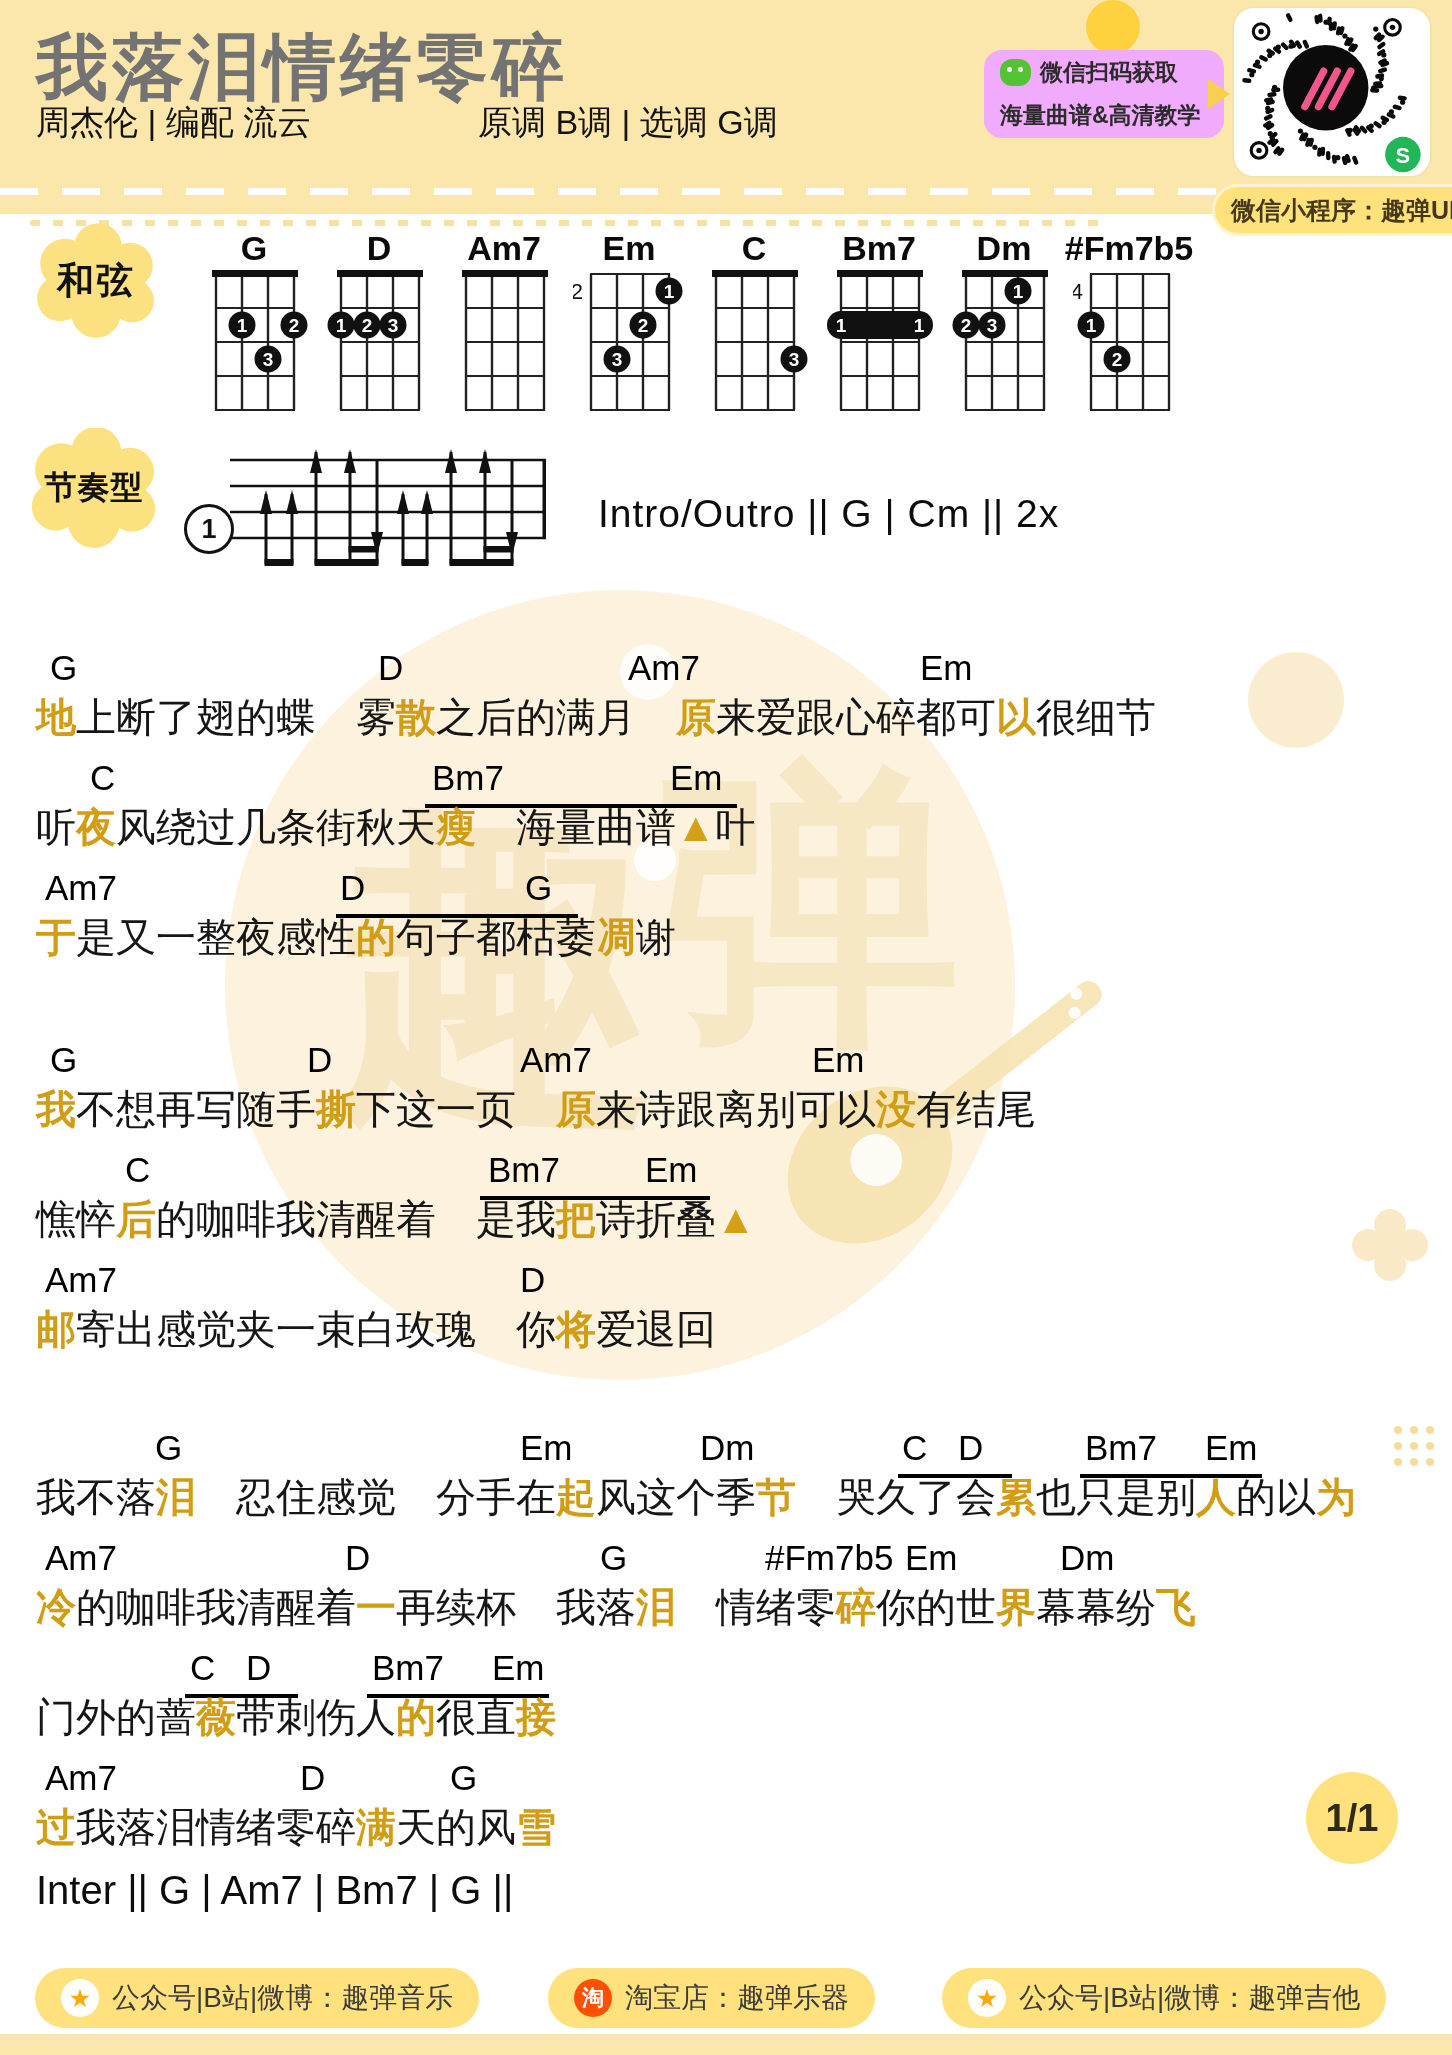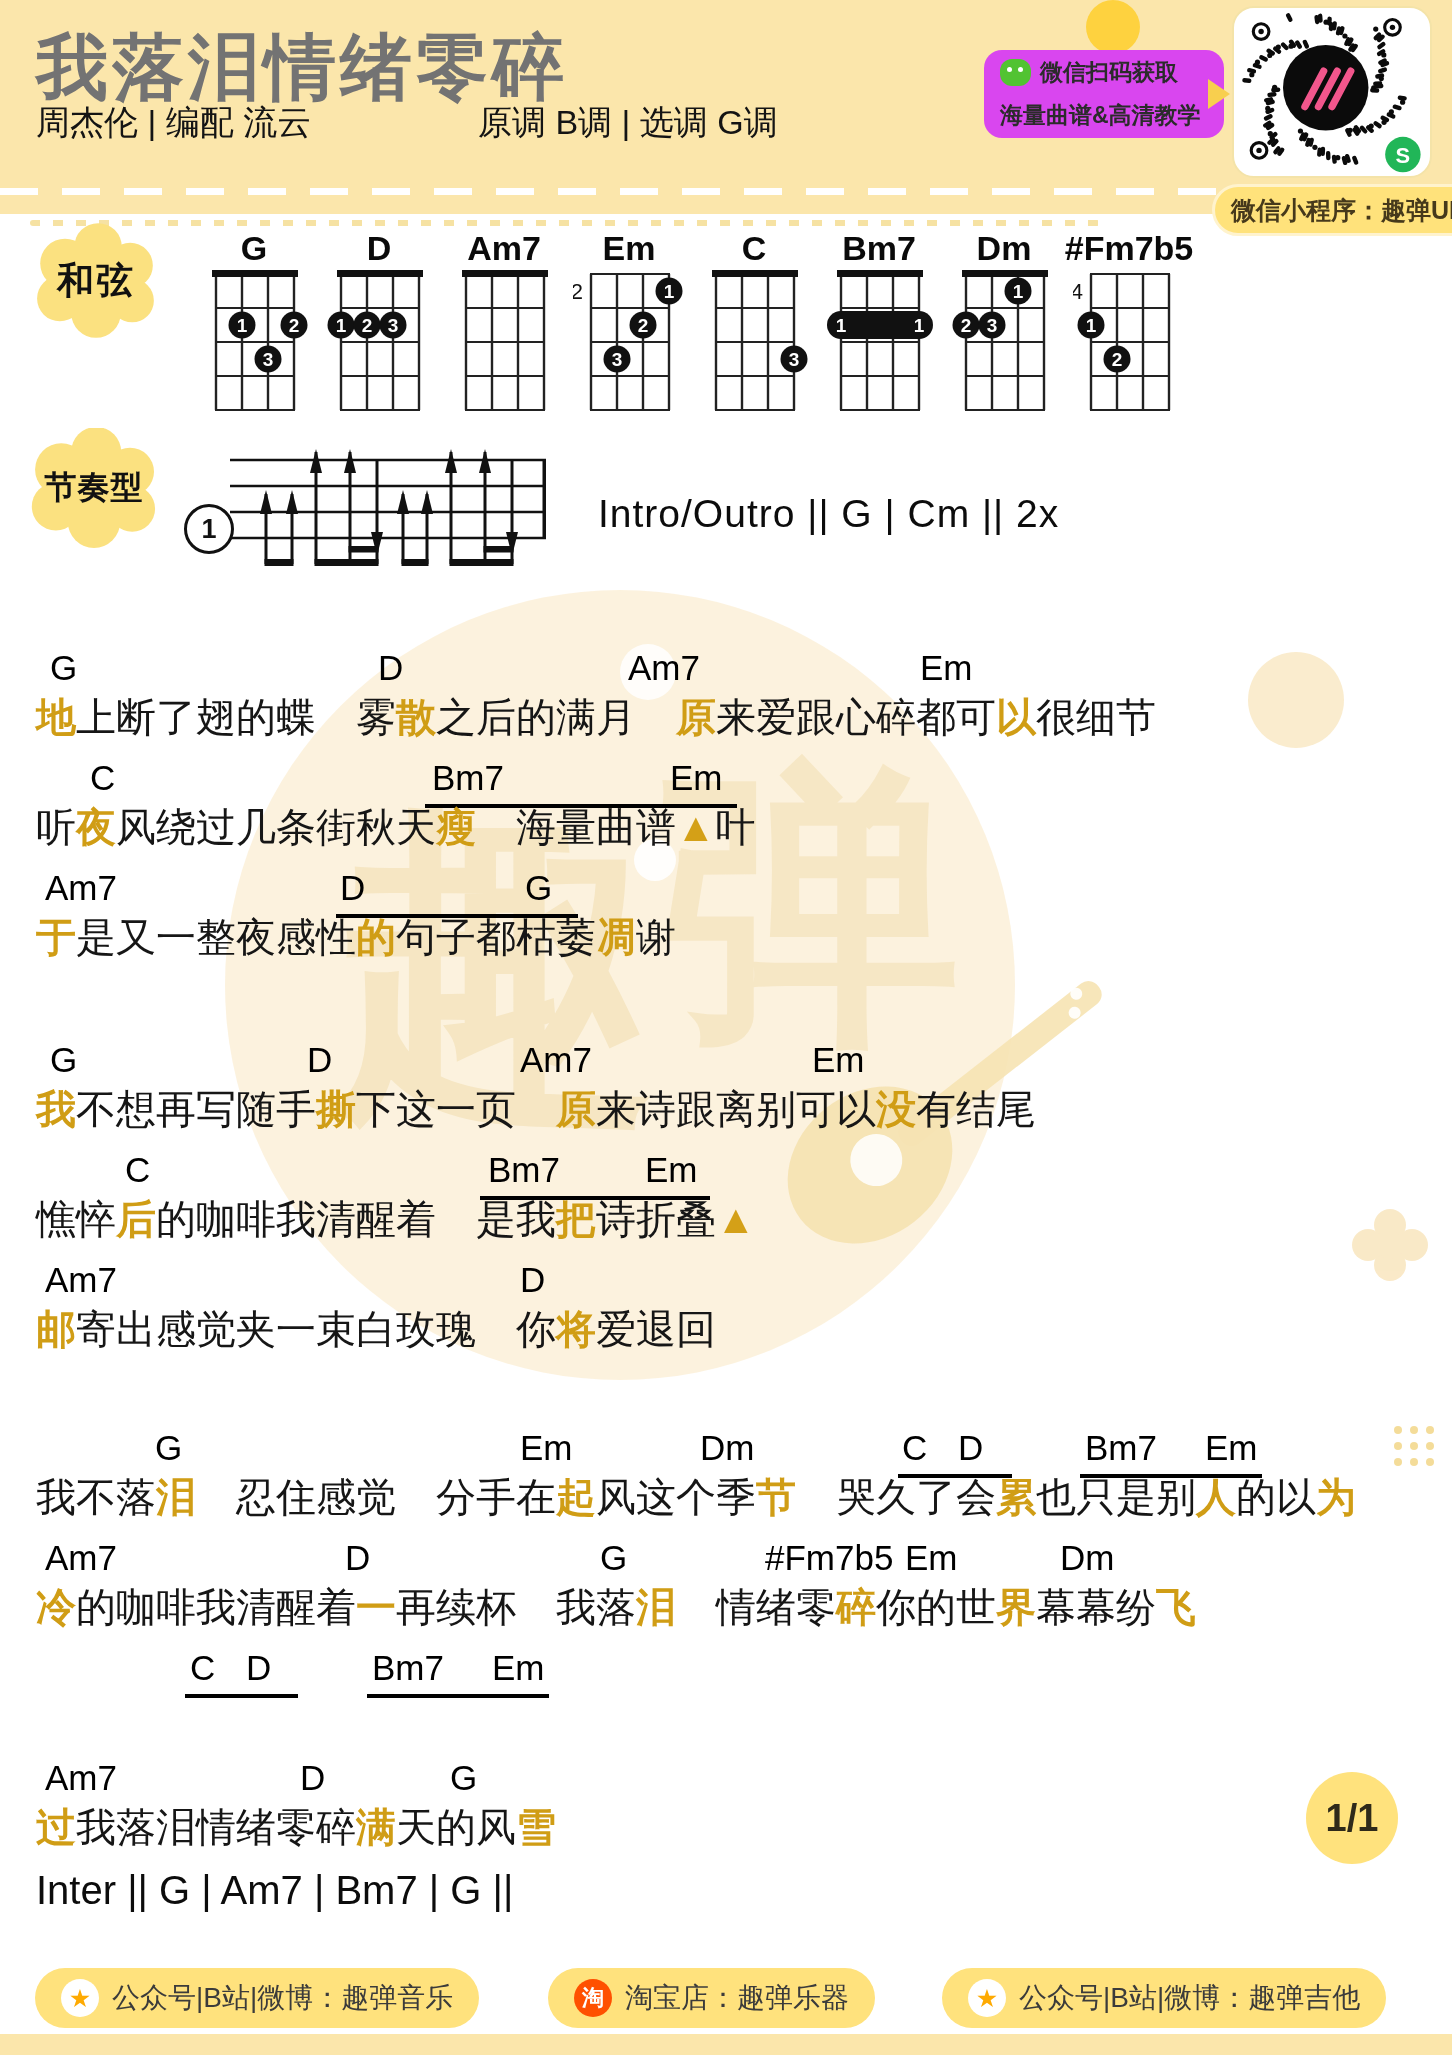--- a/index.html
+++ b/index.html
@@ -6,21 +6,21 @@
   .page{position:relative;width:1452px;height:2055px;background:#ffffff;overflow:hidden;
         font-family:"Liberation Sans","DejaVu Sans",sans-serif;margin:0 auto;}
   .wm{position:absolute;left:0;top:0;z-index:0;pointer-events:none;}
   .header{position:absolute;left:0;top:0;width:100%;height:214px;background:#fbe6ab;}
   .dash{position:absolute;left:0;top:188px;width:100%;height:7px;
         background:repeating-linear-gradient(90deg,#fff 0 38px,rgba(255,255,255,0) 38px 62px);}
   .title{position:absolute;left:36px;top:20px;font-size:72px;font-weight:700;color:#737373;letter-spacing:4px;white-space:nowrap;}
   .sub{position:absolute;top:100px;font-size:34px;font-weight:500;color:#141414;white-space:nowrap;}
   .sub.artist{left:36px}.sub.keys{left:478px}
   .hdr-dot{position:absolute;left:1086px;top:0;width:54px;height:54px;border-radius:50%;background:#fed23f;}
-  .wechat-box{position:absolute;left:984px;top:50px;width:240px;height:88px;background:#d946ef;border-radius:18px;
+  .wechat-box{position:absolute;left:984px;top:50px;width:240px;height:88px;background:#f0abfc;border-radius:18px;
               display:flex;flex-direction:column;justify-content:center;padding-left:16px;box-sizing:border-box;gap:12px;}
   .wc-line{display:flex;align-items:center;gap:9px;font-size:23px;font-weight:600;color:#2b2b2b;white-space:nowrap;}
   .wc-ico{width:31px;height:27px;background:#52c332;border-radius:12px;position:relative;flex:0 0 auto;}
   .wc-ico::before{content:"";position:absolute;left:7px;top:8px;width:5px;height:5px;border-radius:50%;background:#fff;box-shadow:11px 0 0 #fff;}
   .play-arrow{position:absolute;right:-6px;top:29px;width:0;height:0;border-left:22px solid #f8cf4e;
               border-top:15px solid transparent;border-bottom:15px solid transparent;}
   .qr-card{position:absolute;left:1232px;top:6px;width:200px;height:172px;background:#fff;border-radius:22px;border:2px solid #f4e3a8;box-sizing:border-box;}
   .mini-pill{position:absolute;left:1212px;top:184px;height:46px;padding:0 16px;background:#ffe27b;border:3px solid #fff3cd;
              border-radius:27px;display:flex;align-items:center;font-size:25px;font-weight:600;color:#46391b;white-space:nowrap;}
   .dotrow{position:absolute;left:30px;top:220px;width:1070px;height:6px;border-radius:3px;
@@ -504,20 +504,21 @@
       </div>
       <div class="lyricline" style="top: 1580px;"><span class="hl">冷</span><span>的咖啡我清醒着</span><span class="hl">一</span><span>再续杯　我落</span><span class="hl">泪</span><span>　情绪零</span><span class="hl">碎</span><span>你的世</span><span class="hl">界</span><span>幕幕纷</span><span class="hl">飞</span></div>
       <div class="chordline" style="top: 1648px;">
         <span class="ch" style="left: 190px;">C</span>
         <span class="ch" style="left: 246px;">D</span>
         <span class="ch" style="left: 372px;">Bm7</span>
         <span class="ch" style="left: 492px;">Em</span>
         <div class="ul" style="left: 185px; width: 113px;"></div>
         <div class="ul" style="left: 367px; width: 182px;"></div>
       </div>
+      <div class="lyricline" style="top: 1690px;"><span>门外的蔷</span><span class="hl">薇</span><span>带刺伤人</span><span class="hl">的</span><span>很直</span><span class="hl">接</span></div>
       <div class="chordline" style="top: 1758px;">
         <span class="ch" style="left: 45px;">Am7</span>
         <span class="ch" style="left: 300px;">D</span>
         <span class="ch" style="left: 450px;">G</span>
       </div>
       <div class="lyricline" style="top: 1800px;"><span class="hl">过</span><span>我落泪情绪零碎</span><span class="hl">满</span><span>天的风</span><span class="hl">雪</span></div>
     </div>
 
   <div class="inter">Inter || G | Am7 | Bm7 | G ||</div>
   <div class="page-circ">1/1</div>

